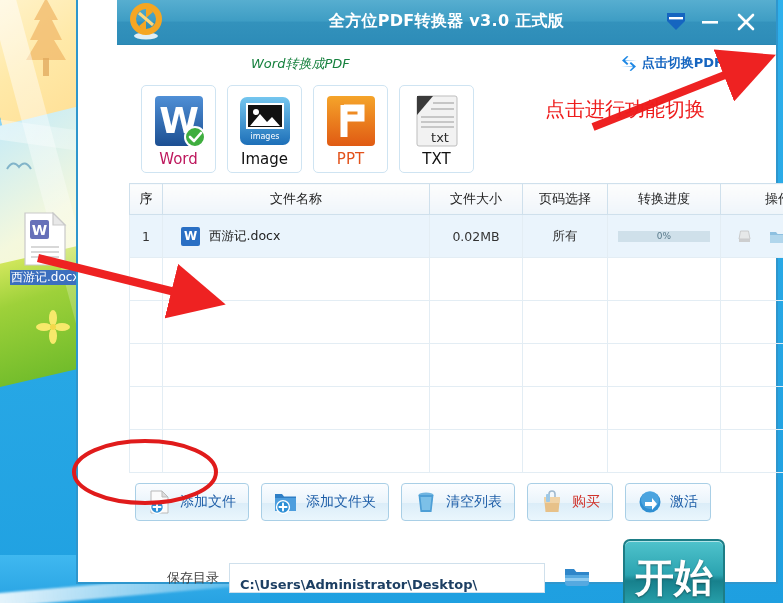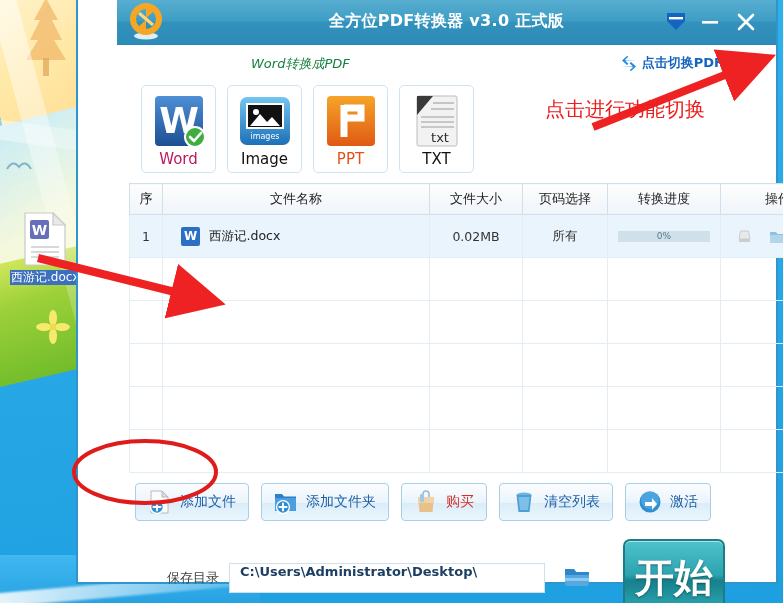--- a/index.html
+++ b/index.html
@@ -102,21 +102,21 @@
   .bbtn{height:38px;border:1px solid #a9cfe6;border-radius:4px;
     background:linear-gradient(180deg,#fbfdff 0%,#eaf4fb 52%,#dbedf8 53%,#eaf6fd 100%);
     display:flex;align-items:center;gap:8px;padding:0 12px;cursor:pointer;box-sizing:border-box;}
   .bbtn .bl{font-size:14px;color:#1f5fa8;font-family:"DejaVu Serif","Liberation Serif",serif;}
   .bbtn .bl.red{color:#d0342c;}
   .bbtn .bi{width:24px;height:24px;position:relative;flex:0 0 auto;}
   
   #saverow{display:flex;align-items:center;margin-top:18px;padding-left:38px;gap:10px;}
   #savelbl{font-size:13px;color:#444;}
   #savepath{width:316px;height:30px;border:1px solid #cfe0ec;background:#fff;
-    display:flex;align-items:flex-start;padding:0 10px;box-sizing:border-box;
+    display:flex;align-items:flex-end;padding:0 10px;box-sizing:border-box;
     font-size:13px;font-weight:bold;color:#1d3f63;overflow:hidden;white-space:nowrap;}
   #browse{width:28px;height:26px;margin-left:8px;cursor:pointer;}
   #startbtn{width:98px;height:74px;margin-left:22px;border-radius:7px;
     border:2px solid #1d7d86;cursor:pointer;
     background:linear-gradient(180deg,#4fc3cc 0%,#2ba3b0 46%,#17808c 54%,#2fb0ba 100%);
     display:flex;align-items:center;justify-content:center;
     box-shadow:inset 0 1px 0 rgba(255,255,255,.55);}
   #startbtn .st{font-size:39px;color:#fff;font-weight:bold;
     text-shadow:0 1px 2px rgba(0,0,0,.45);}
 </style>
@@ -383,35 +383,35 @@
           <path d="M1 4 h7 l2 2.4 h12 V21 H1 Z" fill="#2f7fc6"></path>
           <path d="M1 8 h21 v13 H1 Z" fill="#4d9ede"></path>
           <circle cx="9" cy="17" r="6.4" fill="#2c8fd6" stroke="#ffffff" stroke-width="1.4"></circle>
           <path d="M9 13.4 v7.2 M5.4 17 h7.2" stroke="#ffffff" stroke-width="1.9" stroke-linecap="round"></path>
         </svg>
         <span class="bl">添加文件夹</span>
       </div>
 
       <div class="bbtn">
         <svg class="bi" viewBox="0 0 24 24">
+          <ellipse cx="12" cy="5" rx="7.5" ry="2.6" fill="#6fb4e0"></ellipse>
+          <path d="M4.5 5 L6.5 22 h11 L19.5 5 Z" fill="#4e9fd6"></path>
+          <path d="M6.5 7 L8 20 h8 L17.5 7 Z" fill="#7cc0e8"></path>
+        </svg>
+        <span class="bl">清空列表</span>
+      </div>
+
+      <div class="bbtn">
+        <svg class="bi" viewBox="0 0 24 24">
           <path d="M4 7 h16 l-1.5 15 h-13 Z" fill="#e7c189"></path>
           <path d="M4 7 h16 l-0.6 6 h-14.8 Z" fill="#f0d3a6"></path>
           <path d="M9 7 V4 a3 3 0 0 1 6 0 V7" stroke="#9fb9cf" stroke-width="1.6" fill="none"></path>
           <rect x="6" y="4" width="4" height="8" rx="1" fill="#9ec9e6"></rect>
         </svg>
         <span class="bl red">购买</span>
-      </div>
-
-      <div class="bbtn">
-        <svg class="bi" viewBox="0 0 24 24">
-          <ellipse cx="12" cy="5" rx="7.5" ry="2.6" fill="#6fb4e0"></ellipse>
-          <path d="M4.5 5 L6.5 22 h11 L19.5 5 Z" fill="#4e9fd6"></path>
-          <path d="M6.5 7 L8 20 h8 L17.5 7 Z" fill="#7cc0e8"></path>
-        </svg>
-        <span class="bl">清空列表</span>
       </div>
 
       <div class="bbtn">
         <svg class="bi" viewBox="0 0 24 24">
           <circle cx="12" cy="12" r="10.5" fill="#2f8fd2"></circle>
           <circle cx="12" cy="10" r="9" fill="#5fb3e8" opacity=".6"></circle>
           <path d="M7 12 h7 v-4 l5 6 l-5 6 v-4 H7 Z" fill="#ffffff"></path>
         </svg>
         <span class="bl">激活</span>
       </div>

